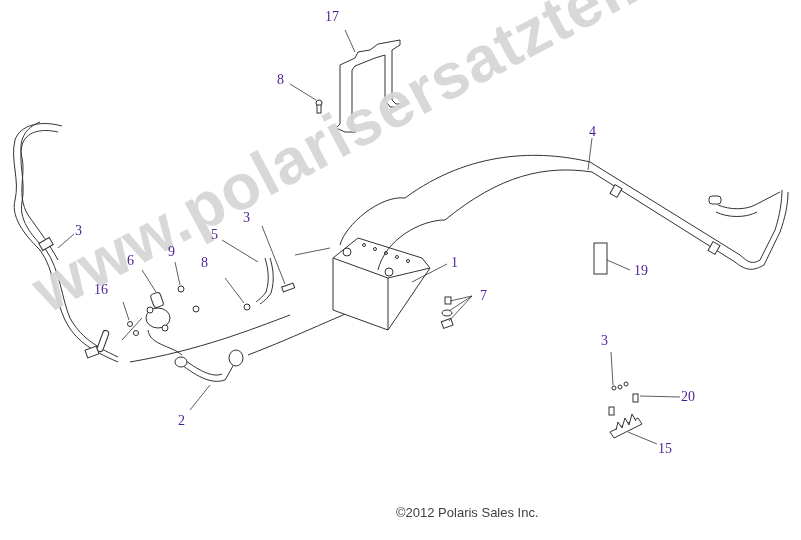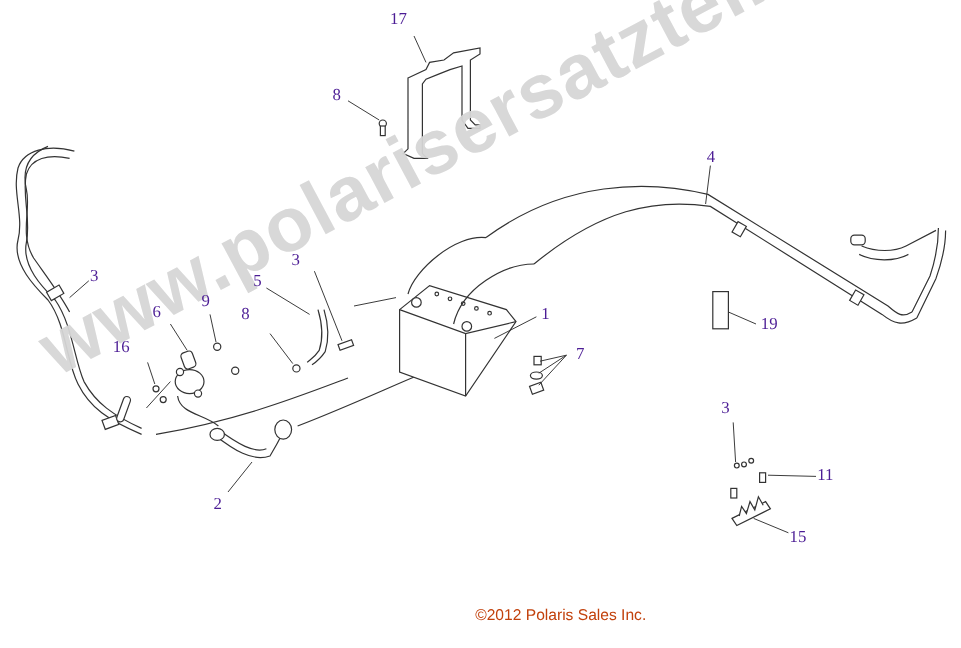--- a/index.html
+++ b/index.html
@@ -7,21 +7,21 @@
            font-family: "Liberation Sans", sans-serif; }
     #diagram { position: absolute; left: 0; top: 0; width: 801px; height: 540px; }
     .callout { position: absolute; font-size: 14px; color: #4c1d95; line-height: 1;
                font-family: Liberation Serif, serif; cursor: pointer; }
     .watermark { position: absolute; left: 20px; top: 262px; font-size: 64px; font-weight: bold;
                  color: #ffffff; -webkit-text-stroke: 2px #c8c8c8; letter-spacing: 1px;
                  transform: rotate(-28deg); transform-origin: 0 0; white-space: nowrap;
                  font-family: "Liberation Sans", sans-serif; opacity: 0.95;
                  pointer-events: none; }
     .wm-fill { color: #d6d6d6; -webkit-text-stroke: 0; }
-    .copyright { position: absolute; left: 396px; top: 505px; font-size: 13px; color: #c2410c;
+    .copyright { position: absolute; left: 396px; top: 505px; font-size: 13px; color: #404040;
                  font-family: "Liberation Sans", sans-serif; }
     .part { stroke: #333; fill: #fff; stroke-width: 1; }
     .tube { stroke: #333; fill: none; stroke-width: 1; }
     .leader { stroke: #333; stroke-width: 0.8; fill: none; }
   </style>
 </head>
 <body>
 
 <svg id="diagram" viewBox="0 0 801 540" xmlns="http://www.w3.org/2000/svg">
 
@@ -158,21 +158,21 @@
 <div class="callout" style="left:451px;top:256px">1</div>
 <div class="callout" style="left:178px;top:414px">2</div>
 <div class="callout" style="left:75px;top:224px">3</div>
 <div class="callout" style="left:589px;top:125px">4</div>
 <div class="callout" style="left:211px;top:228px">5</div>
 <div class="callout" style="left:127px;top:254px">6</div>
 <div class="callout" style="left:480px;top:289px">7</div>
 <div class="callout" style="left:277px;top:73px">8</div>
 <div class="callout" style="left:168px;top:245px">9</div>
 <div class="callout" style="left:658px;top:442px">15</div>
-<div class="callout" style="left:681px;top:390px">11</div>
+<div class="callout" style="left:681px;top:390px">20</div>
 <div class="callout" style="left:601px;top:334px">3</div>
 <div class="callout" style="left:634px;top:264px">19</div>
 <div class="callout" style="left:243px;top:211px">3</div>
 <div class="callout" style="left:201px;top:256px">8</div>
 <div class="callout" style="left:94px;top:283px">16</div>
 <div class="callout" style="left:325px;top:10px">17</div>
 
 <div class="copyright">©2012 Polaris Sales Inc.</div>
 
 </body></html>

